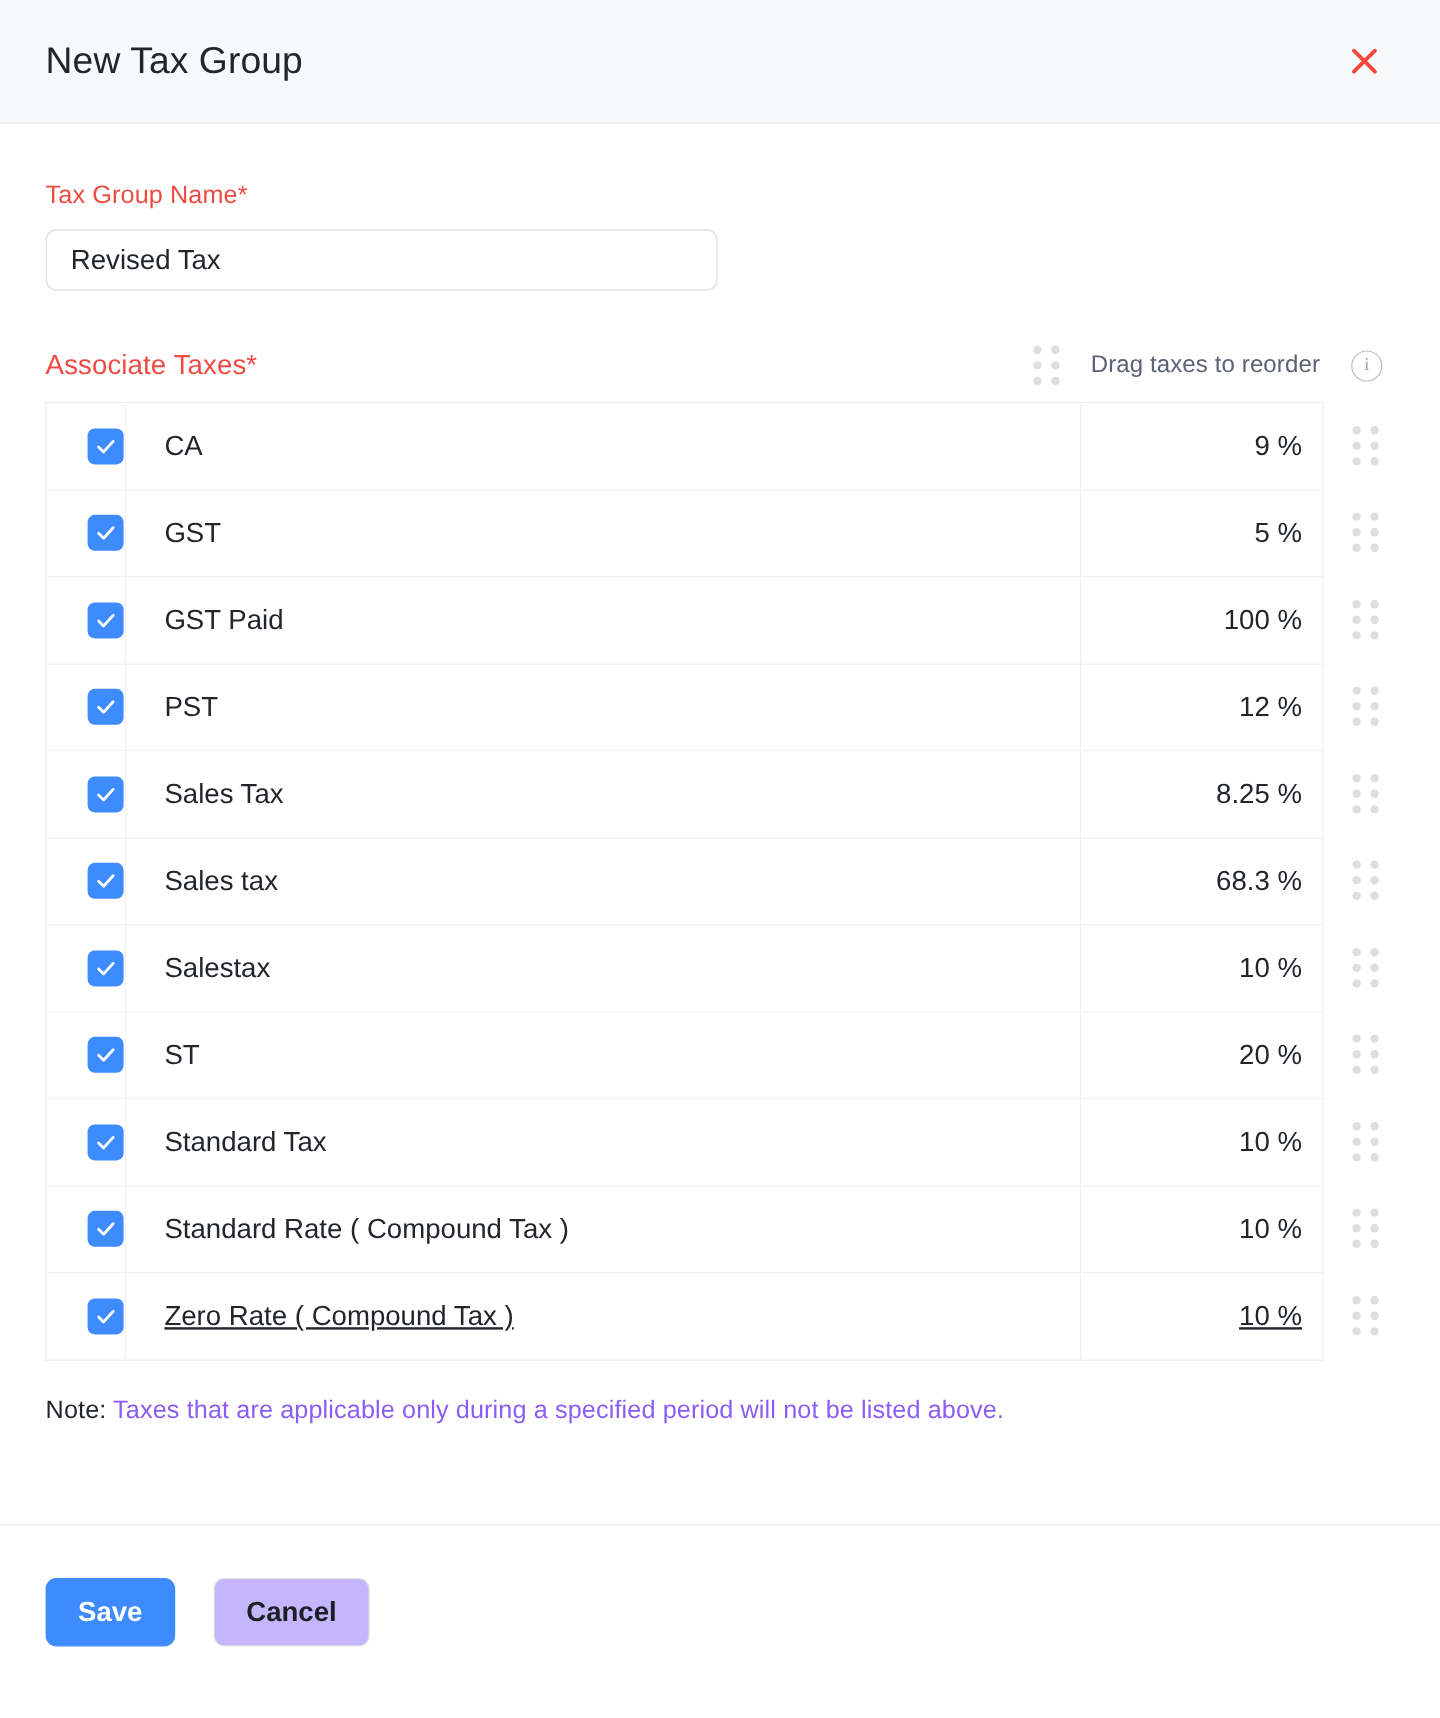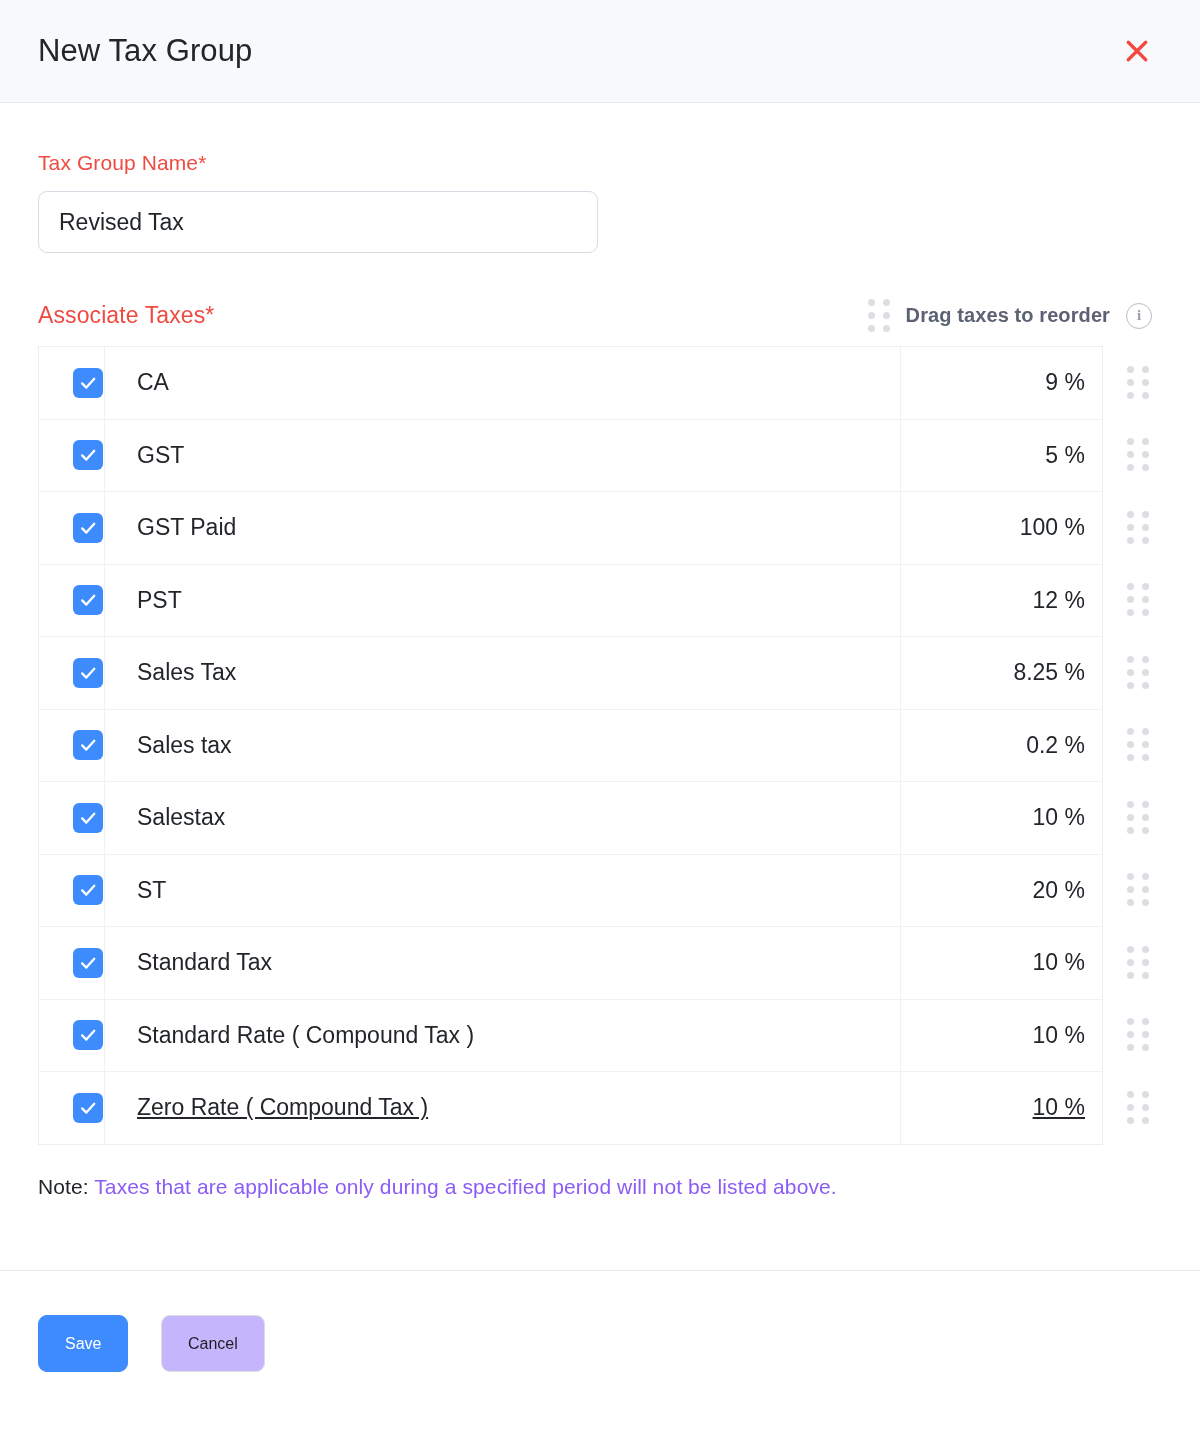--- a/index.html
+++ b/index.html
@@ -58,21 +58,21 @@
 
   .field-label {
     font-size: 21px;
     color: #ee4b43;
     margin-bottom: 16px;
     display: block;
     letter-spacing: 0.1px;
   }
   .text-input {
     width: 560px;
-    height: 62px;
+    height: 51px;
     border: 1px solid #d9dbe5;
     border-radius: 9px;
     font-size: 23px;
     color: #22262b;
     padding: 0 20px;
     font-family: "Liberation Sans", sans-serif;
     background: #fff;
     outline: none;
   }
   .text-input::placeholder { color: #a0a4ad; }
@@ -87,22 +87,21 @@
     padding-right: 10px;
   }
   .assoc-label {
     font-size: 23px;
     color: #ee4b43;
     letter-spacing: 0.1px;
   }
   .reorder-hint {
     display: flex;
     align-items: center;
-    gap: 16px;
-    font-weight: bold;
+    gap: 26px;
   }
   .reorder-text {
     font-size: 20px;
     color: #5c6274;
     letter-spacing: 0.1px;
   }
   
   .dot-grid {
     display: grid;
     grid-template-columns: repeat(2, 7px);
@@ -199,26 +198,27 @@
 
   
   .dialog-footer {
     flex: 0 0 auto;
     border-top: 1px solid #e9ebee;
     padding: 44px 38px 0 38px;
     height: 162px;
   }
   .btn {
     font-family: "Liberation Sans", sans-serif;
-    font-size: 16px;
+    font-size: 23px;
     border-radius: 9px;
     height: 57px;
     cursor: pointer;
     border: 1px solid transparent;
     padding: 0 26px;
+    font-weight: bold;
   }
   .btn-primary {
     background: #3d8bfd;
     color: #ffffff;
     border-color: #3d8bfd;
     margin-right: 28px;
   }
   .btn-secondary {
     background: #c4b5fd;
     color: #1c1f24;
@@ -309,21 +309,21 @@
               <td class="col-name">Sales Tax</td>
               <td class="col-rate">8.25 %</td>
             </tr>
             <tr>
               <td class="col-check"><span class="cb">
                   <svg width="20" height="20" viewBox="0 0 24 24">
                     <path d="M5 12.5 L10 17.5 L19.5 7" stroke="#ffffff" stroke-width="2.8" fill="none" stroke-linecap="round" stroke-linejoin="round"></path>
                   </svg>
                 </span></td>
               <td class="col-name">Sales tax</td>
-              <td class="col-rate">0.2 %</td>
+              <td class="col-rate">68.3 %</td>
             </tr>
             <tr>
               <td class="col-check"><span class="cb">
                   <svg width="20" height="20" viewBox="0 0 24 24">
                     <path d="M5 12.5 L10 17.5 L19.5 7" stroke="#ffffff" stroke-width="2.8" fill="none" stroke-linecap="round" stroke-linejoin="round"></path>
                   </svg>
                 </span></td>
               <td class="col-name">Salestax</td>
               <td class="col-rate">10 %</td>
             </tr>

